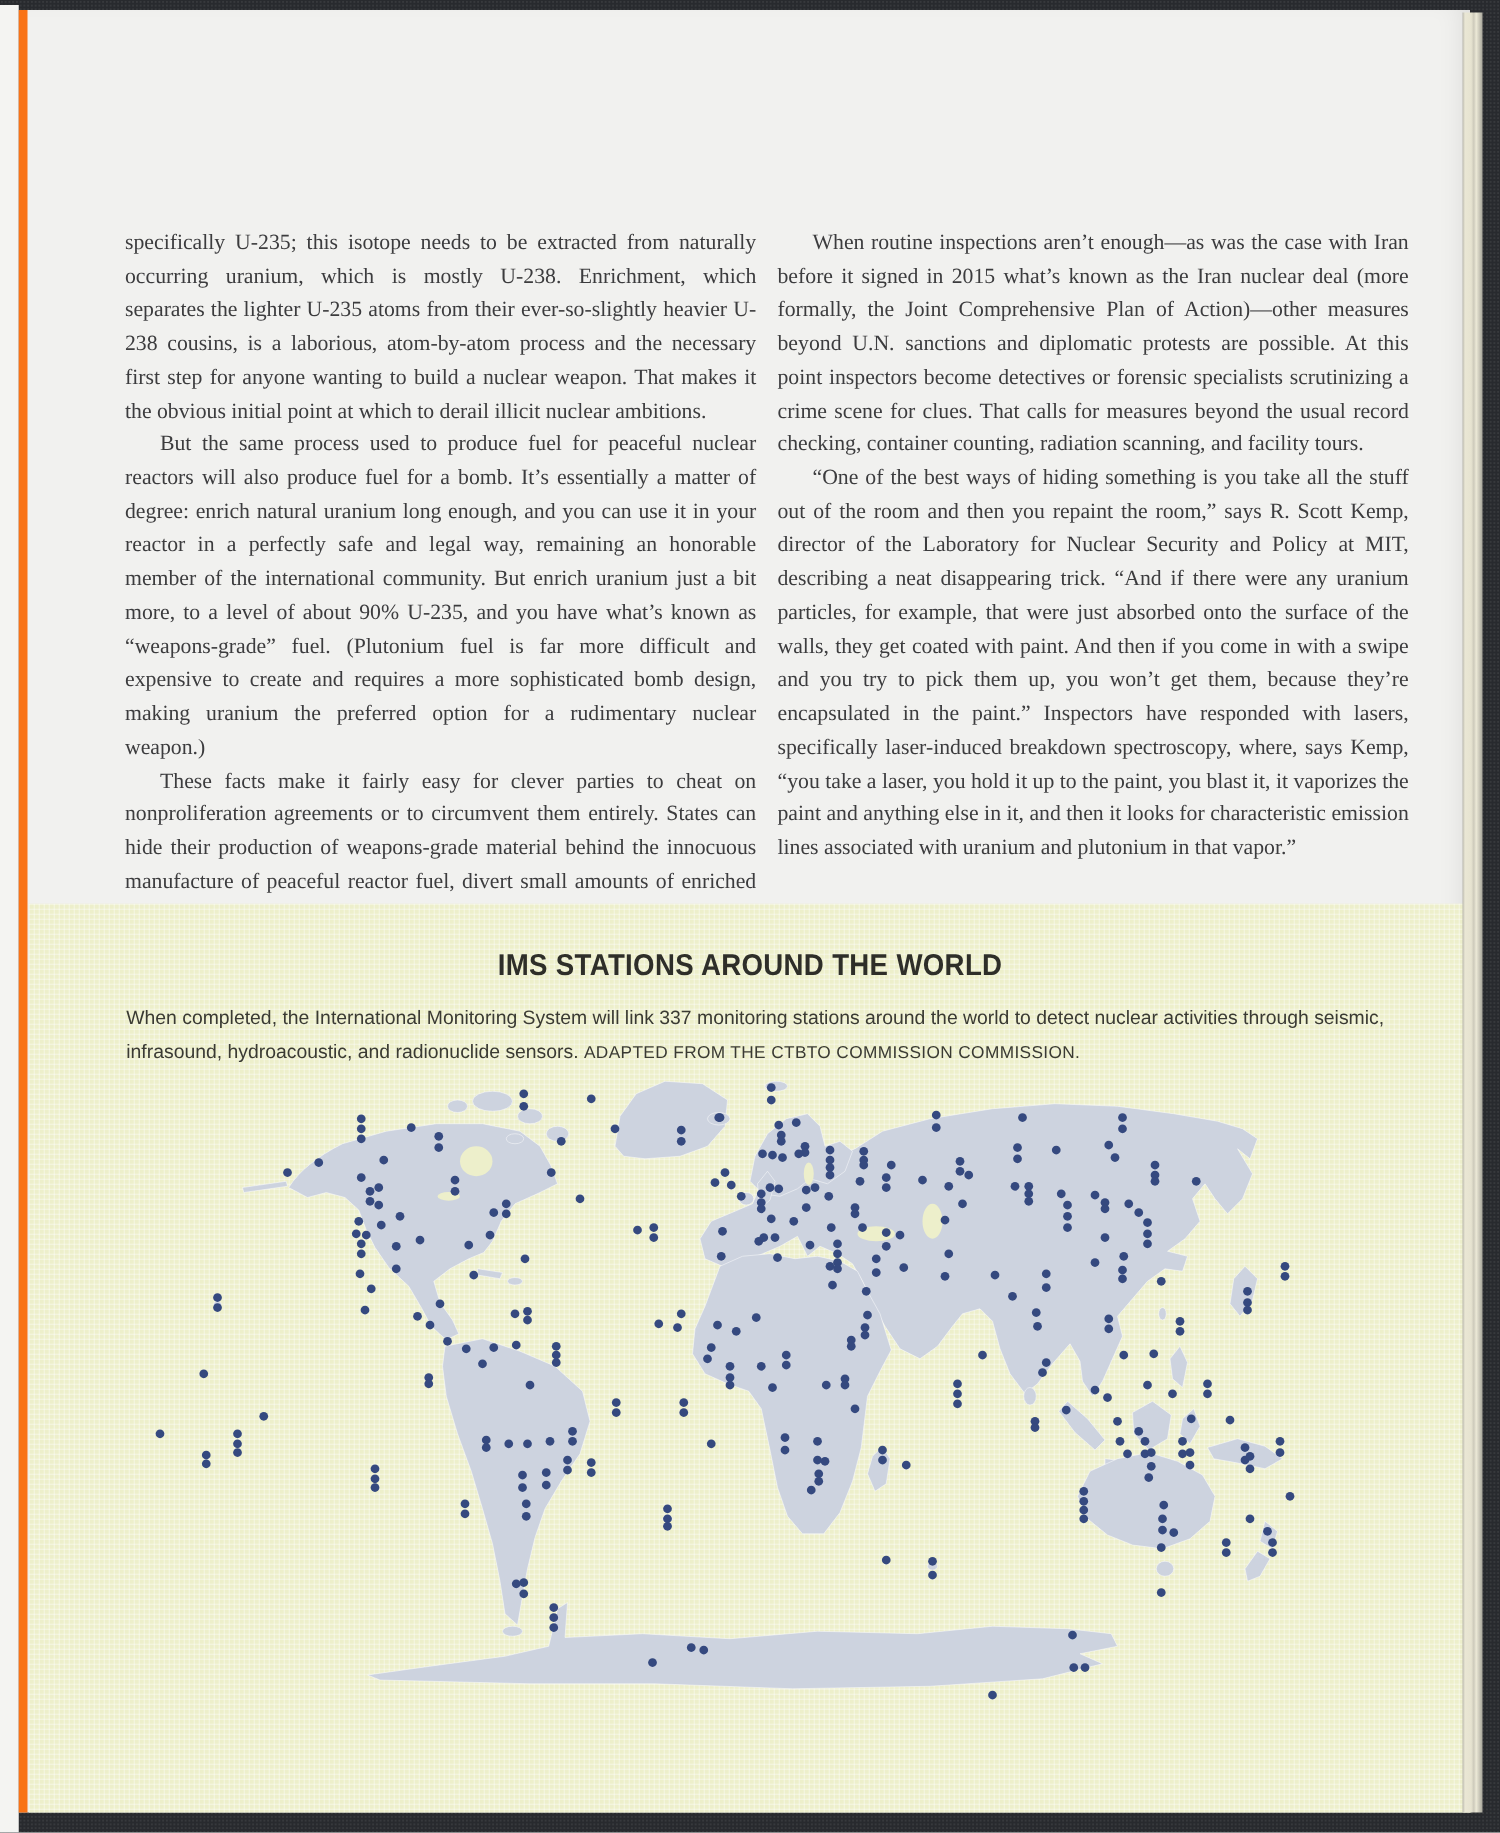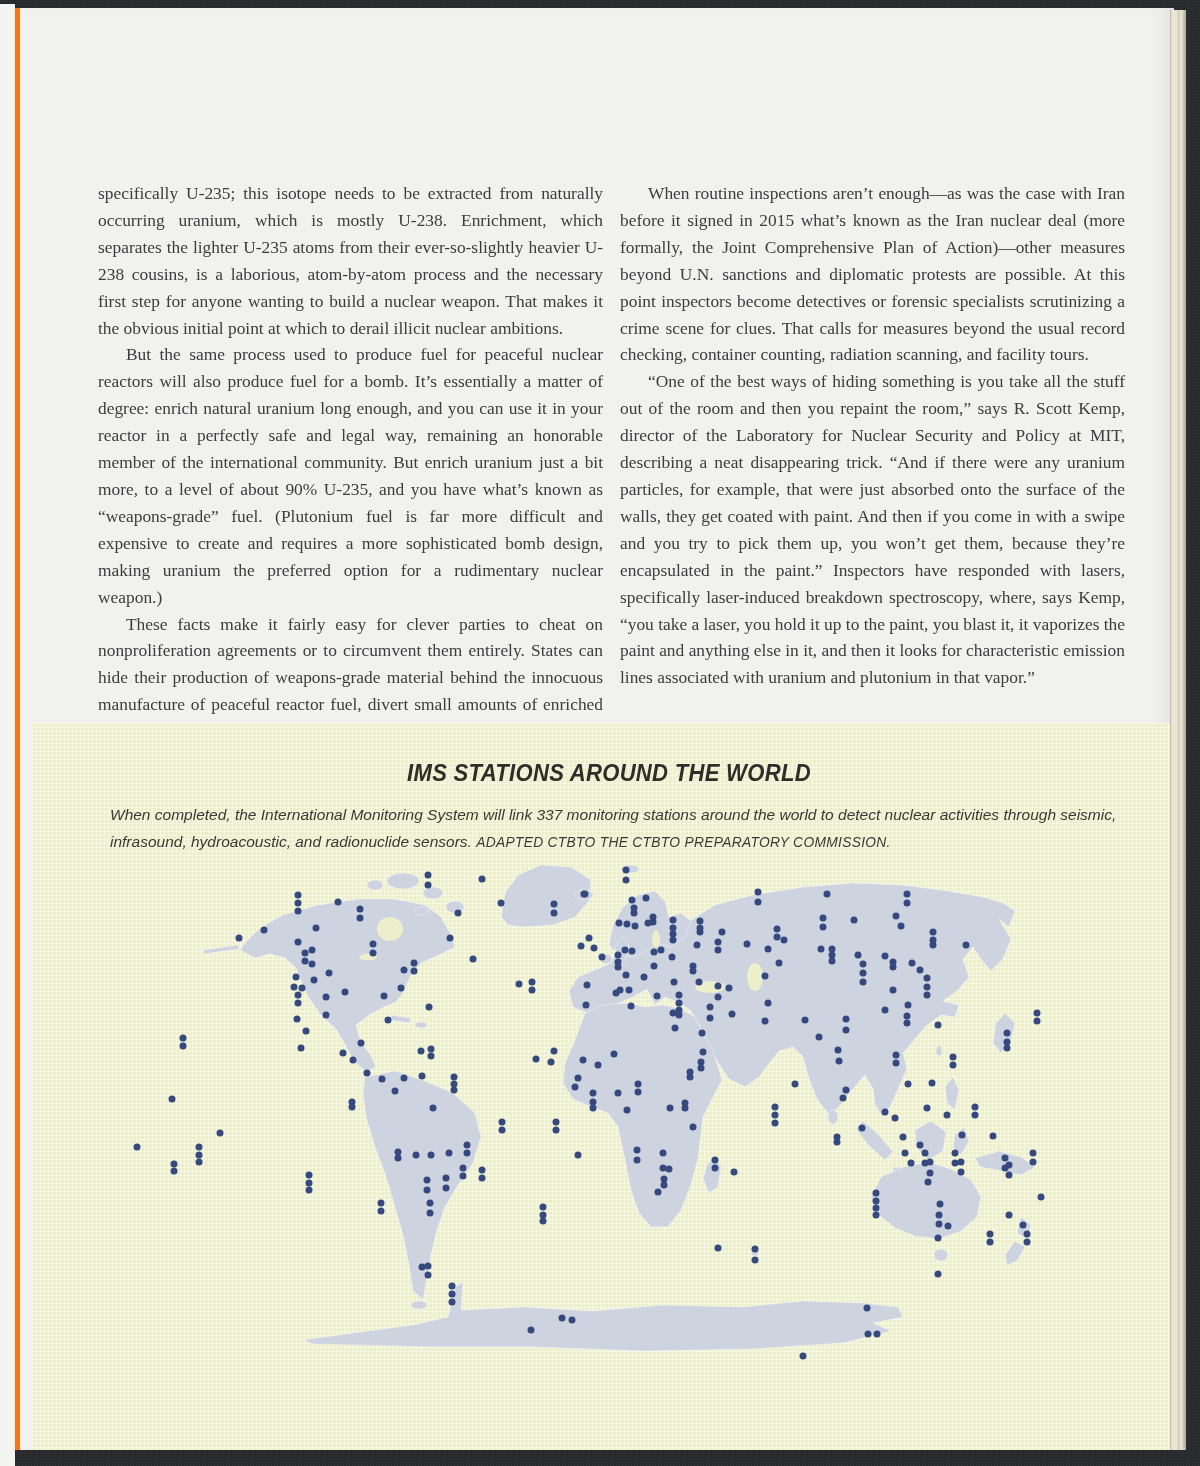--- a/index.html
+++ b/index.html
@@ -14,46 +14,45 @@
     background-image:radial-gradient(rgba(255,255,255,.07) 1px, transparent 1px);
     background-size:3px 3px;pointer-events:none;
   }
   .left-sliver{
     position:absolute;left:0;top:4px;width:15px;height:1462px;
     background:#f4f4f2;
   }
   .page{
     position:absolute;left:15px;top:8px;width:1154px;height:1442px;
     background:#f1f1ef;
-    border-left:5px solid #f97316;
+    border-left:7px solid #f97316;
     box-shadow:inset -18px 0 22px -14px rgba(0,0,0,.10);
   }
   .page-edge-right{
     position:absolute;left:1170px;top:10px;width:16px;height:1440px;
     background:linear-gradient(90deg,#b9b7ac 0,#eae7d5 2px,#e6e3d0 7px,#cdcabb 9px,#ece9d7 11px,#a8a69b 16px);
   }
   
   .col{
     position:absolute;top:172px;width:505px;
     font-size:17.4px;line-height:26.9px;color:#3c3c3e;
     text-align:justify;
   }
   .col-left{left:78px;}
   .col-right{left:600px;}
   .col p{margin:0;text-indent:28px;}
   .col p.first{text-indent:0;}
   
   .figure{
-    position:absolute;left:12px;top:715px;width:1154px;height:727px;
+    position:absolute;left:1px;top:715px;width:1154px;height:727px;
     background-color:#edefcb;
     background-image:
       linear-gradient(rgba(255,255,255,.45) 1px, transparent 1px),
       linear-gradient(90deg, rgba(255,255,255,.45) 1px, transparent 1px);
     background-size:4px 4px;
-    font-style:italic;
   }
   .fig-title{
     position:absolute;top:36px;left:0;width:100%;
     text-align:center;margin:0;
     font-family:"Liberation Sans", sans-serif;
     font-size:24px;font-weight:700;letter-spacing:.3px;color:#2e2e29;
     transform:scaleX(.92);
   }
   .fig-caption{
     position:absolute;top:78px;left:78px;width:1014px;margin:0;
@@ -81,21 +80,21 @@
     <p>These facts make it fairly easy for clever parties to cheat on nonproliferation agreements or to circumvent them entirely. States can hide their production of weapons-grade material behind the innocuous manufacture of peaceful reactor fuel, divert small amounts of enriched uranium for weapons programs, or completely conceal weapons-development facilities in remote areas. All of these tactics have been attempted, but just as nature has made the difference between nuclear</p>
   </div>
 
   <div class="col col-right">
     <p>When routine inspections aren’t enough—as was the case with Iran before it signed in 2015 what’s known as the Iran nuclear deal (more formally, the Joint Comprehensive Plan of Action)—other measures beyond U.N. sanctions and diplomatic protests are possible. At this point inspectors become detectives or forensic specialists scrutinizing a crime scene for clues. That calls for measures beyond the usual record checking, container counting, radiation scanning, and facility tours.</p>
     <p>“One of the best ways of hiding something is you take all the stuff out of the room and then you repaint the room,” says R. Scott Kemp, director of the Laboratory for Nuclear Security and Policy at MIT, describing a neat disappearing trick. “And if there were any uranium particles, for example, that were just absorbed onto the surface of the walls, they get coated with paint. And then if you come in with a swipe and you try to pick them up, you won’t get them, because they’re encapsulated in the paint.” Inspectors have responded with lasers, specifically laser-induced breakdown spectroscopy, where, says Kemp, “you take a laser, you hold it up to the paint, you blast it, it vaporizes the paint and anything else in it, and then it looks for characteristic emission lines associated with uranium and plutonium in that vapor.”</p>
   </div>
 
   <div class="figure">
     <h2 class="fig-title">IMS STATIONS AROUND THE WORLD</h2>
-    <p class="fig-caption"><span>When completed, the International Monitoring System will link 337 monitoring stations around the world to detect nuclear activities through seismic, infrasound, hydroacoustic, and radionuclide sensors. </span><span class="credit">ADAPTED CTBTO THE CTBTO PREPARATORY COMMISSION.</span></p>
+    <p class="fig-caption"><span>When completed, the International Monitoring System will link 337 monitoring stations around the world to detect nuclear activities through seismic, infrasound, hydroacoustic, and radionuclide sensors. </span><span class="credit">ADAPTED FROM THE CTBTO COMMISSION COMMISSION.</span></p>
 
     <div class="map-wrap">
       <svg id="world-svg" viewBox="0 0 1070 520" xmlns="http://www.w3.org/2000/svg">
         <g>
 
           <path class="land" d="M 100,95 L 135,90 L 136,94 L 101,99 Z"></path>
 
           <path class="land" d="M 137,95 C 145,82 160,70 180,60 L 215,50 L 255,44 L 292,44 L 322,50 L 338,62 L 347,78 L 352,92 L 338,99 L 318,108 L 307,122 L 300,138 L 293,147 L 281,152 L 266,160 L 253,170 L 258,187 L 268,201 L 273,212 L 263,217 L 251,206 L 243,191 L 233,174 L 217,159 L 206,143 L 199,129 L 193,113 L 182,103 L 167,99 L 152,103 Z"></path>
           <ellipse class="water" cx="287" cy="74" rx="13" ry="12"></ellipse>
           <ellipse class="water" cx="265" cy="102" rx="9" ry="3.5"></ellipse>

